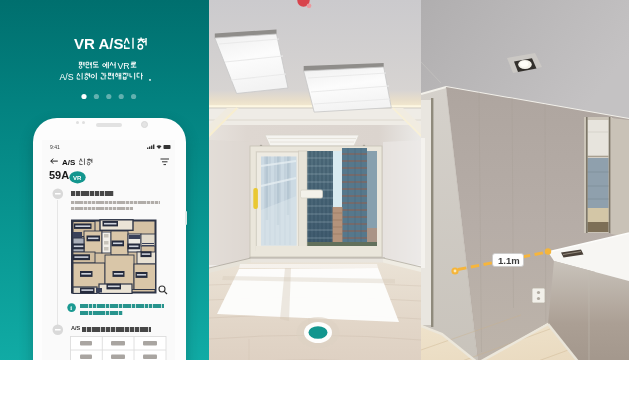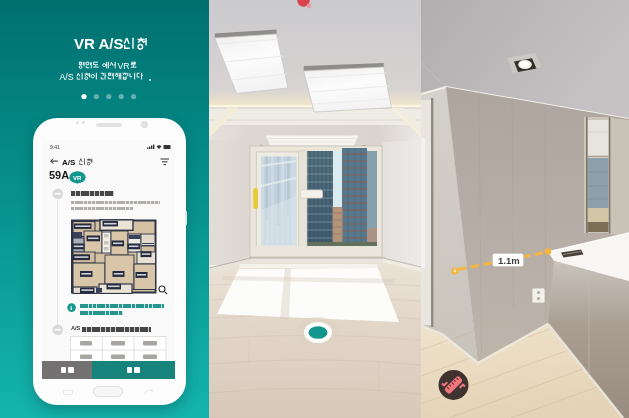--- a/index.html
+++ b/index.html
@@ -1,16 +1,16 @@
 <!DOCTYPE html>
 <html><head>
 <meta charset="utf-8">
 <style>
 html,body{margin:0;padding:0}
-#stage{position:relative;width:629px;height:418px;overflow:hidden;font-family:"Liberation Sans",sans-serif;background:#fff}
+#stage{position:relative;width:629px;height:360px;overflow:hidden;font-family:"Liberation Sans",sans-serif;background:#fff}
 .abs{position:absolute}
 </style>
 </head>
 <body>
 <div id="stage">
 
 <div class="abs" style="left:0;top:0;width:209px;height:418px;background:linear-gradient(180deg,#006f6e 0%,#038280 25%,#0a9a95 60%,#14b4ad 100%)"></div>
 
 <svg width="0" height="0" style="position:absolute">
 <defs>

